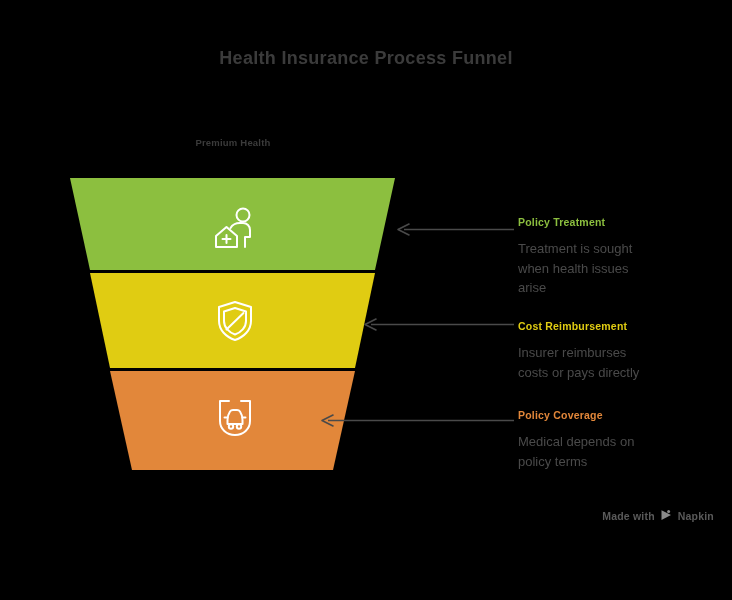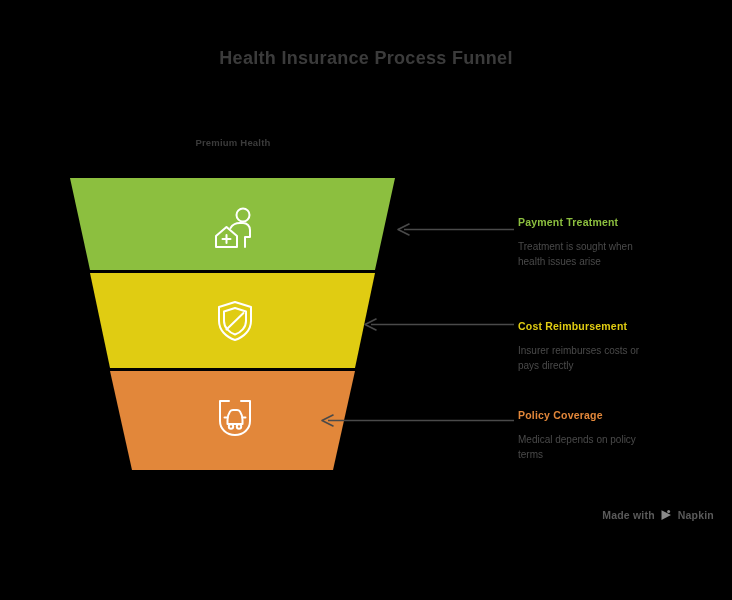--- a/index.html
+++ b/index.html
@@ -85,34 +85,34 @@
   #stage-annotation-2 { top: 409px; }
 
   .stage-title {
     font-size: 10.5px;
     font-weight: bold;
     letter-spacing: 0.2px;
     margin: 0 0 11px 0;
     white-space: nowrap;
   }
   .stage-desc {
-    font-size: 10px;
+    font-size: 13px;
     line-height: 1.5;
     color: #4a4a4a;
     margin: 0;
     max-width: 135px;
   }
 
   
   #footer-credit {
     position: absolute;
     right: 18px;
     bottom: 22px;
     display: flex;
-    align-items: flex-start;
+    align-items: center;
     gap: 5px;
     font-size: 10.5px;
     font-weight: bold;
     color: #5a5a5a;
     letter-spacing: 0.2px;
   }
   #footer-credit .napkin-logo {
     display: inline-flex;
     align-items: center;
   }
@@ -176,21 +176,21 @@
     <line x1="8" y1="7.5" x2="151" y2="7.5" stroke="#4a4a4a" stroke-width="1.6"></line>
     <polyline points="13,2 2,7.5 13,13" fill="none" stroke="#4a4a4a" stroke-width="1.6" stroke-linecap="round" stroke-linejoin="round"></polyline>
   </svg>
 
   <svg class="arrow-svg" style="left:320px; top:413px;" width="196" height="16">
     <line x1="8" y1="7.5" x2="194" y2="7.5" stroke="#4a4a4a" stroke-width="1.6"></line>
     <polyline points="13,2 2,7.5 13,13" fill="none" stroke="#4a4a4a" stroke-width="1.6" stroke-linecap="round" stroke-linejoin="round"></polyline>
   </svg>
 
   <div class="stage-annotation" id="stage-annotation-0">
-    <div class="stage-title" style="color:#8CBF3F;">Payment Treatment</div>
+    <div class="stage-title" style="color:#8CBF3F;">Policy Treatment</div>
     <div class="stage-desc">Treatment is sought when health issues arise</div>
   </div>
 
   <div class="stage-annotation" id="stage-annotation-1">
     <div class="stage-title" style="color:#E0CC12;">Cost Reimbursement</div>
     <div class="stage-desc">Insurer reimburses costs or pays directly</div>
   </div>
 
   <div class="stage-annotation" id="stage-annotation-2">
     <div class="stage-title" style="color:#E2873A;">Policy Coverage</div>

